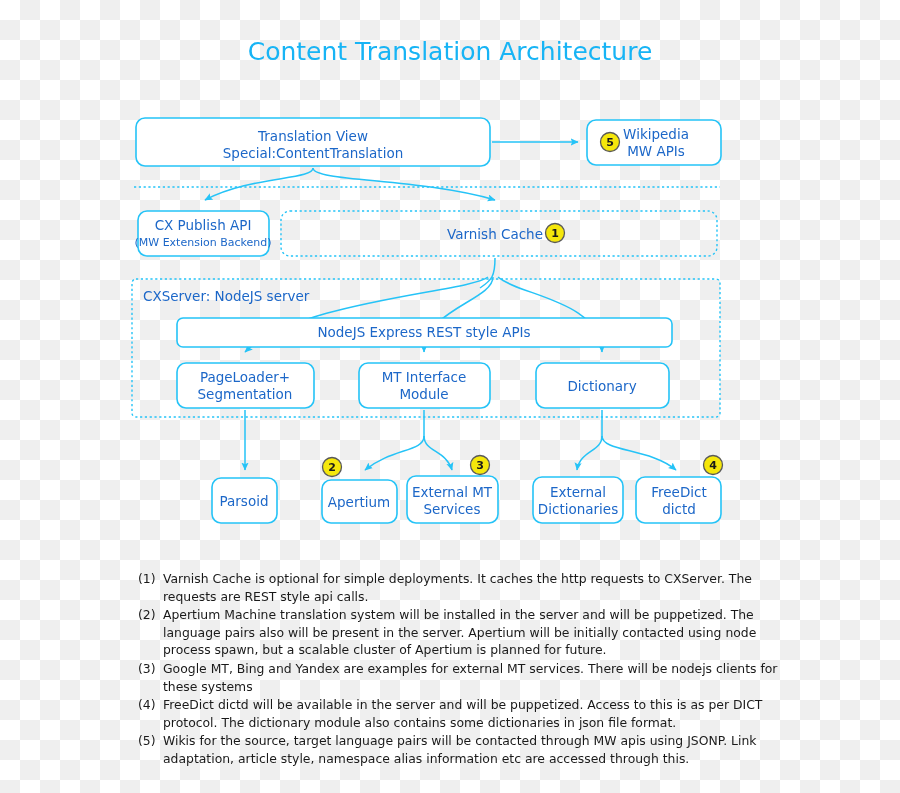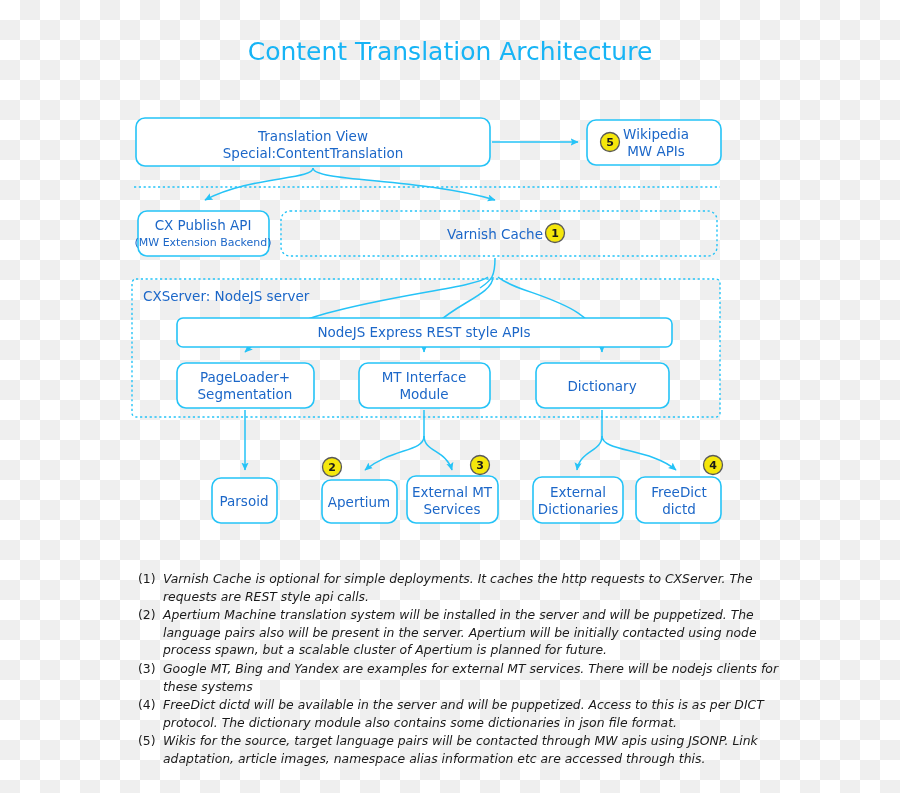--- a/index.html
+++ b/index.html
@@ -39,21 +39,21 @@
   .conn{fill:none;stroke:#25c3f7;stroke-width:1.5;}
   .divider{stroke:#25c3f7;stroke-width:1.5;stroke-dasharray:2.2 2.6;}
   .badgecirc{fill:#f5e70b;stroke:#595959;stroke-width:1.3;}
   .notes{
     position:absolute;left:138px;top:570px;width:640px;
     font-family:"DejaVu Sans","Liberation Sans",sans-serif;
     font-size:12.4px;line-height:1.42;color:#1a1a1a;
   }
   .note{display:flex;margin-bottom:1px;}
   .note-num{width:25px;flex:0 0 25px;}
-  .note-txt{flex:1;font-style:italic;}
+  .note-txt{flex:1;}
 </style>
 </head>
 <body>
 
 <svg id="diagram" viewBox="0 0 900 793">
   <defs>
     <marker id="arrowhead" markerWidth="9" markerHeight="9" refX="7.4" refY="3.6" orient="auto" markerUnits="userSpaceOnUse">
       <path d="M0,0 L8,3.6 L0,7.2 L1.6,3.6 z" fill="#25c3f7"></path>
     </marker>
   </defs>
@@ -155,15 +155,15 @@
   <div class="note">
     <span class="note-num">(3)</span>
     <span class="note-txt">Google MT, Bing and Yandex are examples for external MT services. There will be nodejs clients for these systems</span>
   </div>
   <div class="note">
     <span class="note-num">(4)</span>
     <span class="note-txt">FreeDict dictd will be available in the server and will be puppetized. Access to this is as per DICT protocol. The dictionary module also contains some dictionaries in json file format.</span>
   </div>
   <div class="note">
     <span class="note-num">(5)</span>
-    <span class="note-txt">Wikis for the source, target language pairs will be contacted through MW apis using JSONP. Link adaptation, article images, namespace alias information etc are accessed through this.</span>
+    <span class="note-txt">Wikis for the source, target language pairs will be contacted through MW apis using JSONP. Link adaptation, article style, namespace alias information etc are accessed through this.</span>
   </div>
 </div>
 
 </body></html>

